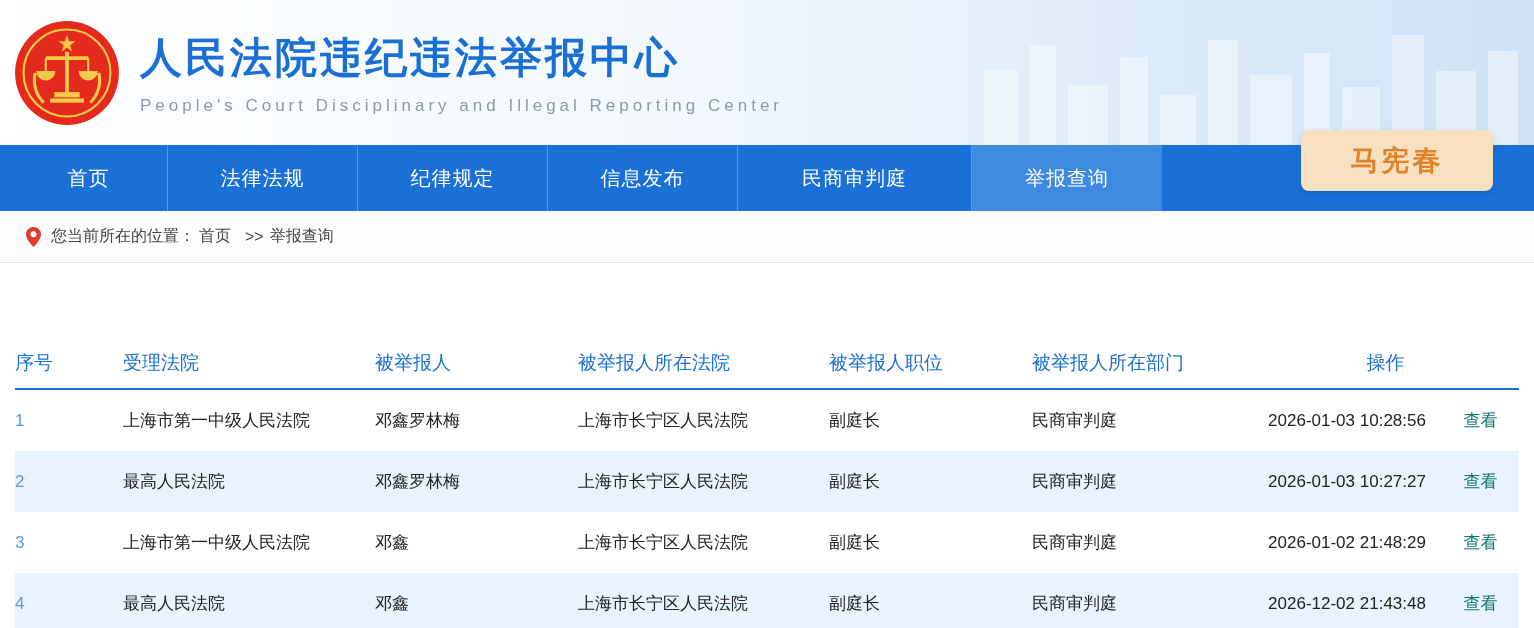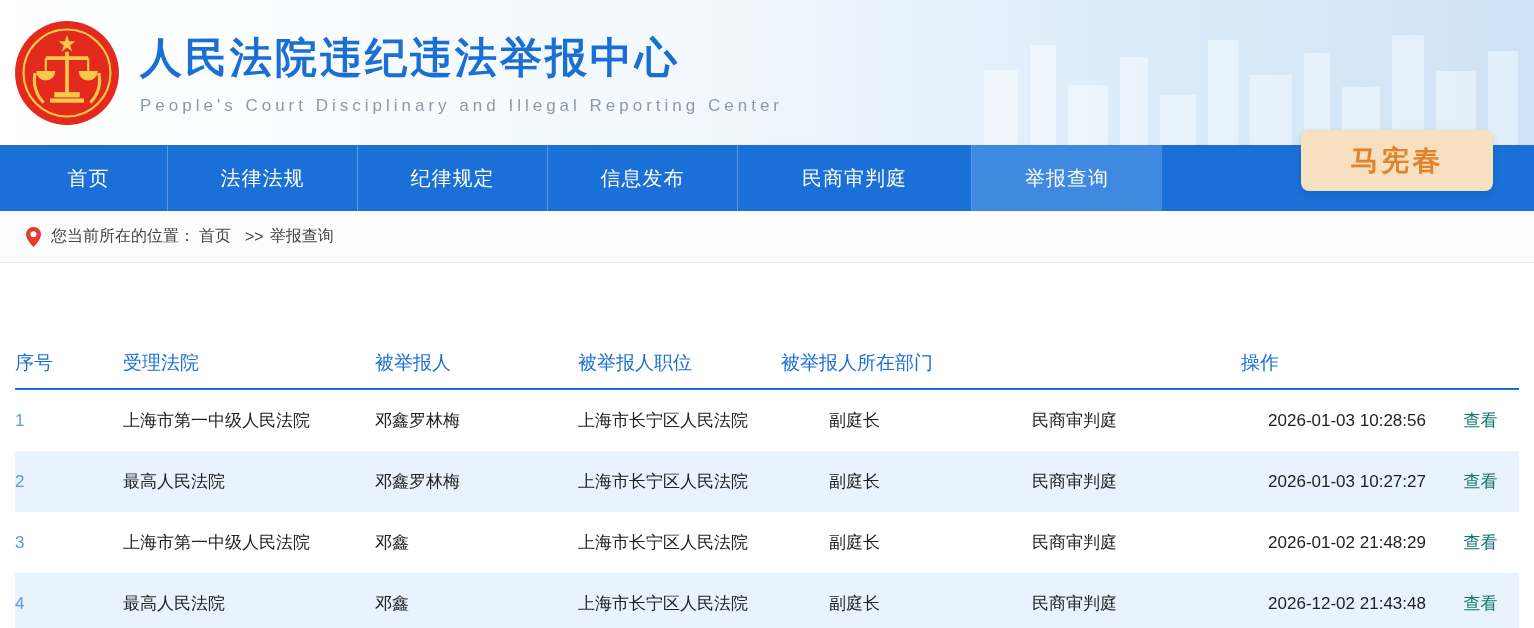--- a/index.html
+++ b/index.html
@@ -216,20 +216,21 @@
     <a class="crumb-home">首页</a>
     <span class="crumb-sep">&gt;&gt;</span>
     <span class="crumb-current">举报查询</span>
   </div>
 
   <div class="table-wrap">
     <div class="t-row t-head">
       <div class="cell c-seq">序号</div>
       <div class="cell c-court">受理法院</div>
       <div class="cell c-name">被举报人</div>
+      <div class="cell c-ncourt">被举报人所在法院</div>
       <div class="cell c-pos">被举报人职位</div>
       <div class="cell c-dept">被举报人所在部门</div>
       <div class="cell c-act">操作</div>
     </div>
 
     <div class="rows">
       <div class="t-row">
         <div class="cell c-seq">1</div>
         <div class="cell c-court">上海市第一中级人民法院</div>
         <div class="cell c-name">邓鑫罗林梅</div>

